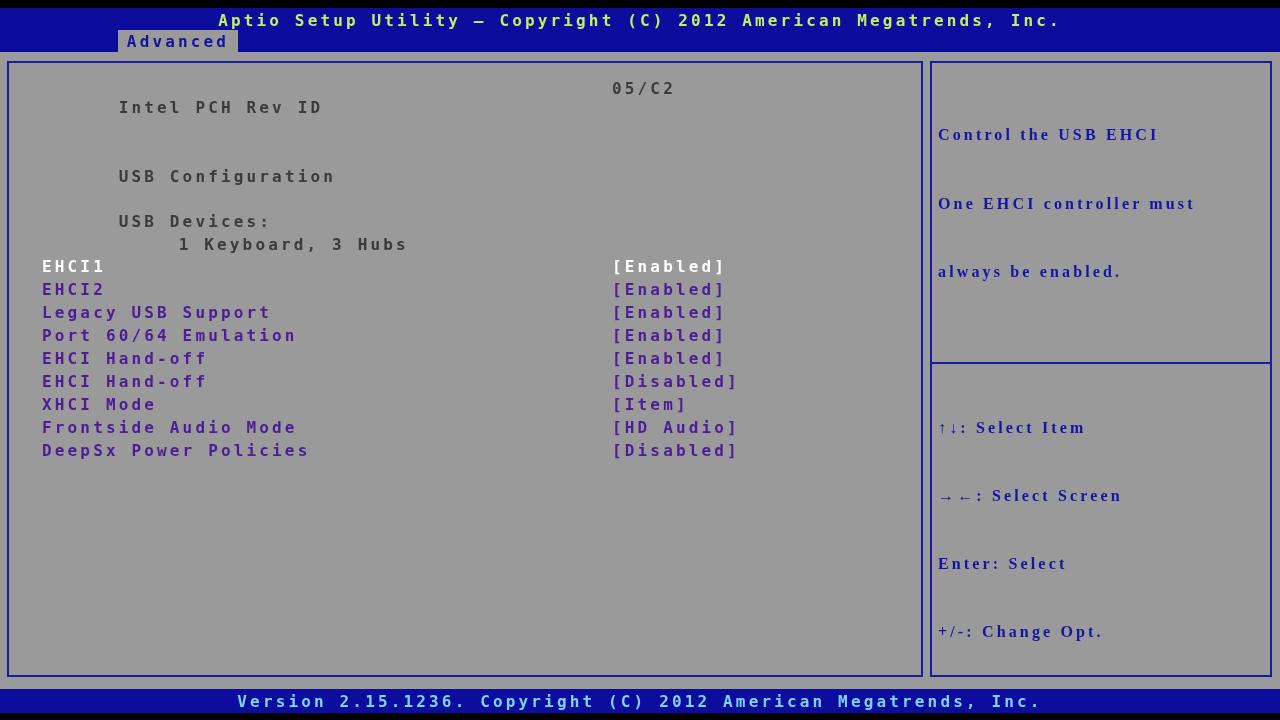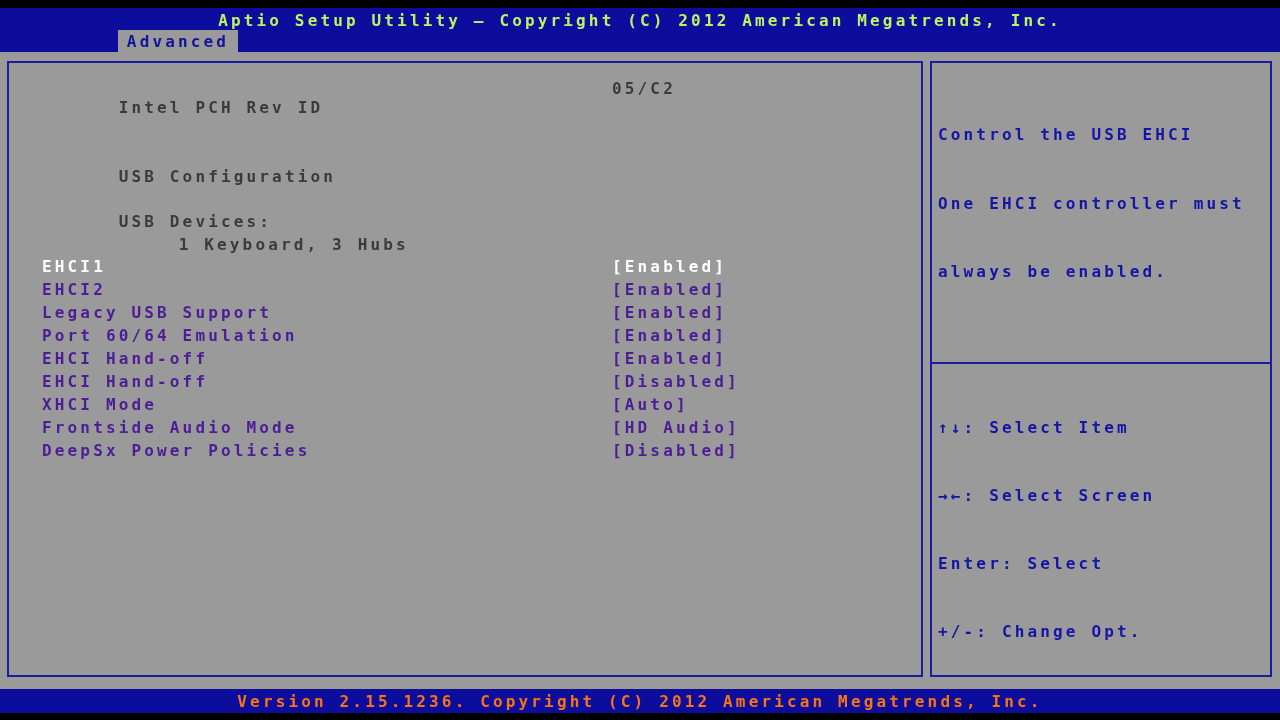--- a/index.html
+++ b/index.html
@@ -32,21 +32,21 @@
     background: #9A9A9A; color: #13139E;
     display: flex; align-items: center; justify-content: center;
   }
 
   .panel {
     position: absolute;
     border: 2px solid #1B1BA0;
     background: #9A9A9A;
   }
   .panel-main  { left: 7px;   top: 61px; width: 916px; height: 616px; }
-  .panel-right { left: 930px; top: 61px; width: 342px; height: 616px; }
+  .panel-right { left: 930px; top: 61px; width: 342px; height: 616px; font-family: Liberation Serif, serif; }
 
   .row { position: absolute; left: 33px; white-space: pre; }
   .row .val { position: absolute; left: 570px; top: 0; white-space: pre; }
 
   .static-text { color: #3B3B3B; }
 
   .item-row { position: absolute; left: 33px; width: 860px; height: 22px; color: #4c1d95; cursor: default; }
   .item-row .val { position: absolute; left: 570px; top: 0; }
   .item-row.selected { color: #FFFFFF; }
 
@@ -62,21 +62,21 @@
     position: absolute; left: 6px; top: 308px; width: 325px;
     line-height: 22.75px; color: #1414A6; white-space: pre;
   }
 
   .footer-bar {
     position: absolute; left: 0; top: 689px; width: 100%; height: 24px;
     background: #0D0D9D;
   }
   .footer-text {
     position: absolute; left: 0; top: 3px; width: 100%;
-    text-align: center; color: #f97316;
+    text-align: center; color: #7dd3fc;
   }
 </style>
 </head>
 <body>
 
 <div class="screen">
 
   <div class="strip-top"></div>
 
   <div class="header-bar">
@@ -123,21 +123,21 @@
     <div class="item-row" style="top: 286px;">
       <span>EHCI Hand-off</span>
       <span class="val">[Enabled]</span>
     </div>
     <div class="item-row" style="top: 309px;">
       <span>EHCI Hand-off</span>
       <span class="val">[Disabled]</span>
     </div>
     <div class="item-row" style="top: 332px;">
       <span>XHCI Mode</span>
-      <span class="val">[Auto]</span>
+      <span class="val">[Item]</span>
     </div>
     <div class="item-row" style="top: 355px;">
       <span>Frontside Audio Mode</span>
       <span class="val">[HD Audio]</span>
     </div>
     <div class="item-row" style="top: 378px;">
       <span>DeepSx Power Policies</span>
       <span class="val">[Disabled]</span>
     </div>
 

